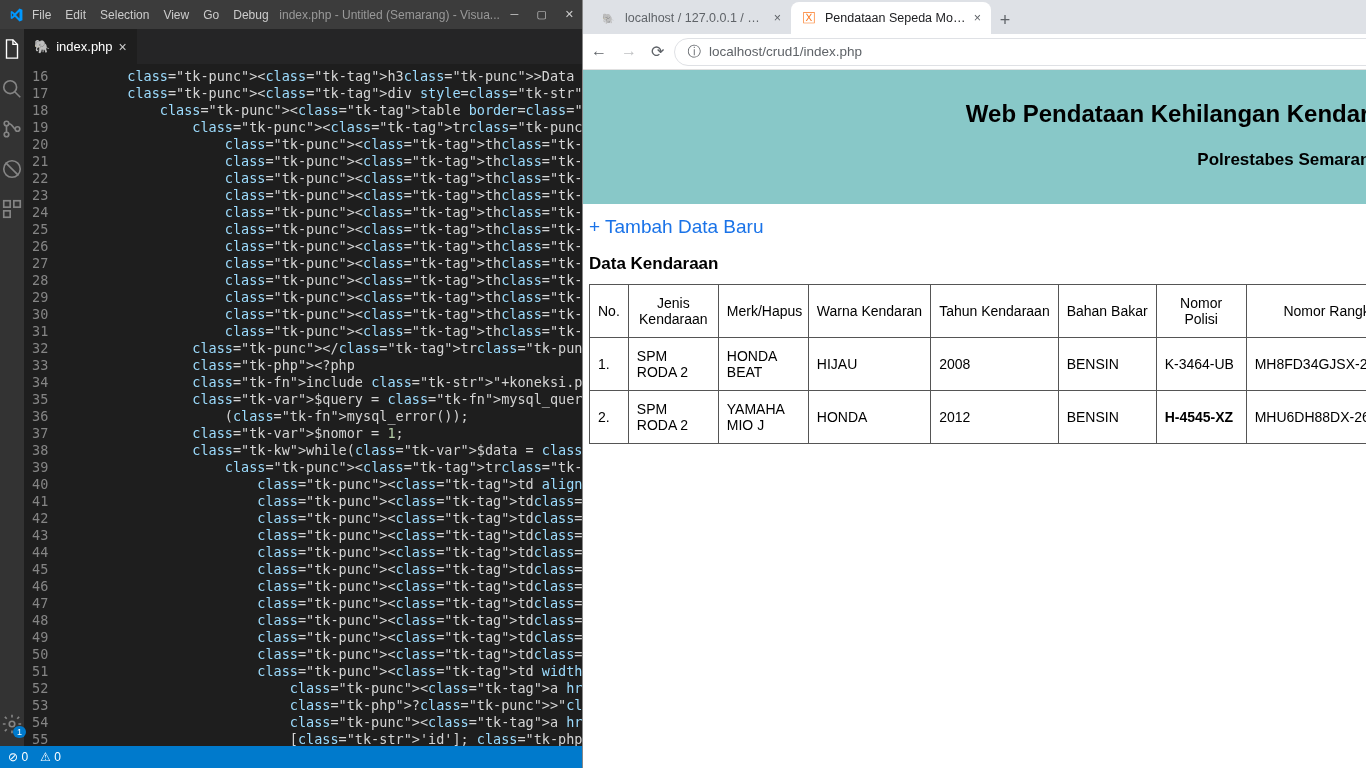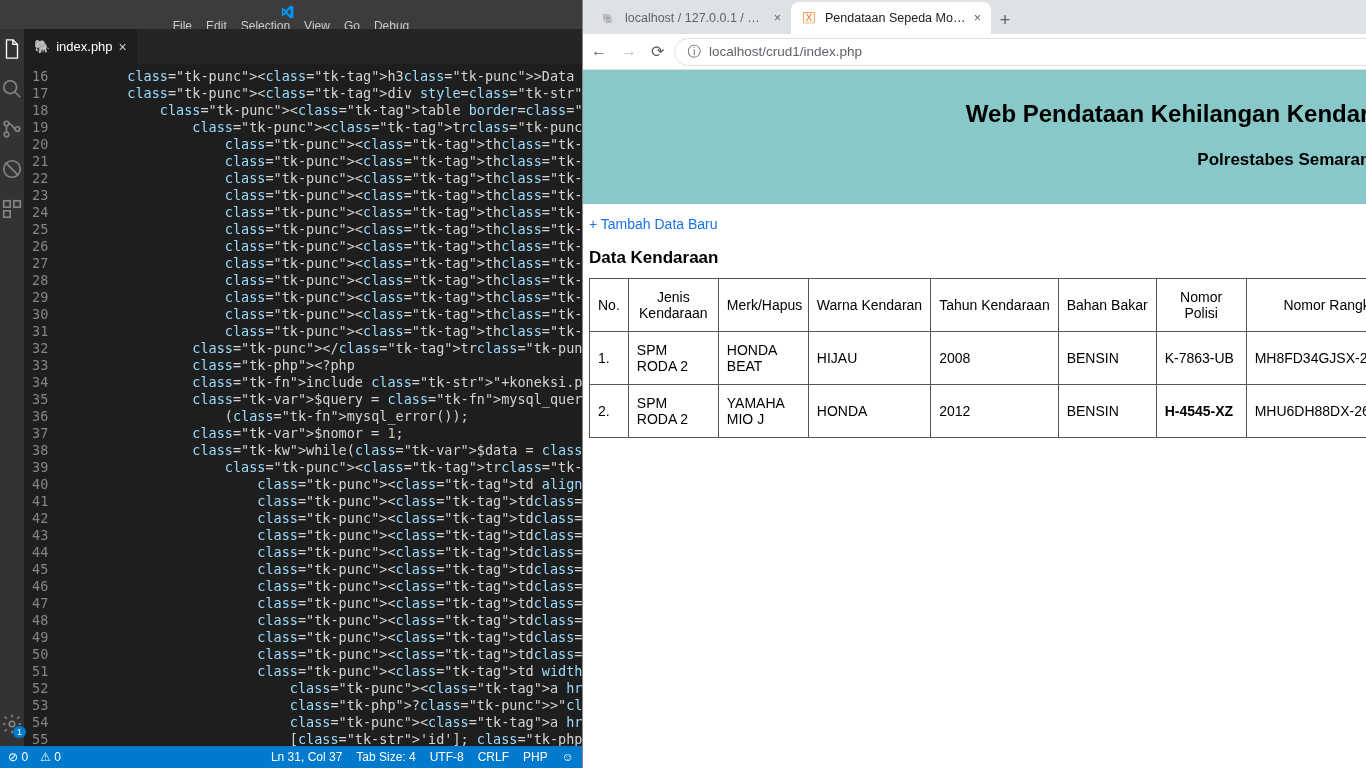--- a/index.html
+++ b/index.html
@@ -1,19 +1,19 @@
 <!DOCTYPE html>
 <html><head>
 <meta charset="utf-8">
 <style>
   * { box-sizing: border-box; margin: 0; padding: 0; }
   body { font-family: "Segoe UI", Arial, sans-serif; font-size: 13px; width: 1366px; height: 768px; overflow: hidden; background: #fff; display: flex; }
   
   .vscode { width: 582px; height: 768px; background: #1e1e1e; color: #d4d4d4; display: flex; flex-direction: column; position: relative; }
-  .vsc-titlebar { height: 29px; background: #3c3c3c; display: flex; align-items: center; padding: 5px 8px; font-size: 12px; color: #cccccc; flex-direction: column; }
+  .vsc-titlebar { height: 29px; background: #3c3c3c; display: flex; align-items: center; padding: 5px 8px; font-size: 12px; color: #cccccc; }
   .vsc-titlebar .logo { width: 16px; height: 16px; margin-right: 8px; display:flex;align-items:center;justify-content:center;}
   .vsc-titlebar .menus { display: flex; gap: 14px; }
   .vsc-titlebar .title { flex: 1; text-align: center; color: #999; white-space: nowrap; overflow: hidden; text-overflow: ellipsis; padding: 0 10px;}
   .vsc-titlebar .winctrl { display: flex; gap: 18px; color:#ccc; font-size:11px;}
   .vsc-body { flex: 1; display: flex; overflow: hidden; }
   .activitybar { width: 48px; background: #333333; display: flex; flex-direction: column; align-items: center; padding-top: 8px; gap: 16px; position:relative;}
   .activitybar .aicon { width: 24px; height: 24px; display:flex;align-items:center;justify-content:center; color:#858585; cursor:pointer; position:relative;}
   .activitybar .aicon.active { color:#fff; }
   .activitybar .aicon.active::before { content:""; position:absolute; left:-12px; top:-4px; bottom:-4px; width:2px; background:#fff;}
   .activitybar .bottom {margin-top:auto; margin-bottom:10px;}
@@ -40,21 +40,21 @@
   .chr-newtab{width:28px;height:28px;display:flex;align-items:center;justify-content:center;color:#5f6368;font-size:18px;cursor:pointer;}
   .chr-toolbar{height:36px;background:#fff;border-bottom:1px solid #e0e0e0;display:flex;align-items:center;padding:0 8px;gap:10px;}
   .chr-nav{display:flex;gap:14px;color:#5f6368;}
   .chr-nav span{cursor:pointer;font-size:16px;}
   .chr-url{flex:1;height:28px;border:1px solid #dfe1e5;border-radius:14px;display:flex;align-items:center;padding:0 12px;color:#5f6368;font-size:13.5px;gap:8px;}
   .page{flex:1;overflow:auto;background:#fff;}
   .banner{background:#88c8c8;padding:30px 10px 34px;text-align:center;}
   .banner h1{font-size:24px;font-weight:700;color:#000;margin-bottom:22px;}
   .banner h2{font-size:17px;font-weight:700;color:#000;}
   .pagebody{padding:12px 6px;}
-  .addlink{color:#1a73e8;text-decoration:none;font-size:14px;}
+  .addlink{color:#1a73e8;text-decoration:none;font-size:19px;}
   .section-title{font-size:17px;font-weight:700;margin:16px 0 10px;color:#000;}
   .tbl-wrap{overflow-x:auto;border-bottom:0;}
   table.data{border-collapse:collapse;font-size:14px;color:#000;}
   table.data th, table.data td{border:1px solid #555;padding:10px 8px;text-align:left;white-space:nowrap;}
   table.data th{text-align:center;font-weight:400;}
   .hscroll{height:16px;overflow-x:scroll;}
   .hscroll-inner{height:1px;width:1400px;}
 </style>
 </head>
 <body>
@@ -227,28 +227,20 @@
                     ="tk-punc"&gt;&lt;/="tk-tag"&gt;tr="tk-punc"&gt;&gt;
                 ="tk-php"&gt;&lt;?php
 </div>
       </div>
     </div>
   </div>
 
   <div class="statusbar">
     <span>⊘ 0</span>
     <span>⚠ 0</span>
-    <div class="right">
-      <span>Ln 31, Col 37</span>
-      <span>Tab Size: 4</span>
-      <span>UTF-8</span>
-      <span>CRLF</span>
-      <span>PHP</span>
-      <span>☺</span>
-    </div>
   </div>
 </div>
 
 <div class="chrome">
   <div class="chr-tabs">
     <div class="chr-tab">
       <span class="favicon">🐘</span>
       <span class="ttitle">localhost / 127.0.0.1 / crud1 | ph...</span>
       <span class="tclose">×</span>
     </div>
@@ -295,21 +287,21 @@
                 <th style="max-width:90px;white-space:normal;">Nomor Polisi</th>
                 <th>Nomor Rangka</th>
               </tr>
               <tr>
                 <td>1.</td>
                 <td style="max-width:90px;white-space:normal;">SPM RODA 2</td>
                 <td style="max-width:90px;white-space:normal;">HONDA BEAT</td>
                 <td>HIJAU</td>
                 <td>2008</td>
                 <td>BENSIN</td>
-                <td style="max-width:60px;white-space:normal;">K-7863-UB</td>
+                <td style="max-width:60px;white-space:normal;">K-3464-UB</td>
                 <td>MH8FD34GJSX-245548</td>
               </tr>
               <tr>
                 <td>2.</td>
                 <td style="max-width:90px;white-space:normal;">SPM RODA 2</td>
                 <td style="max-width:90px;white-space:normal;">YAMAHA MIO J</td>
                 <td>HONDA</td>
                 <td>2012</td>
                 <td>BENSIN</td>
                 <td style="max-width:60px;white-space:normal;font-weight:bold;">H-4545-XZ</td>

